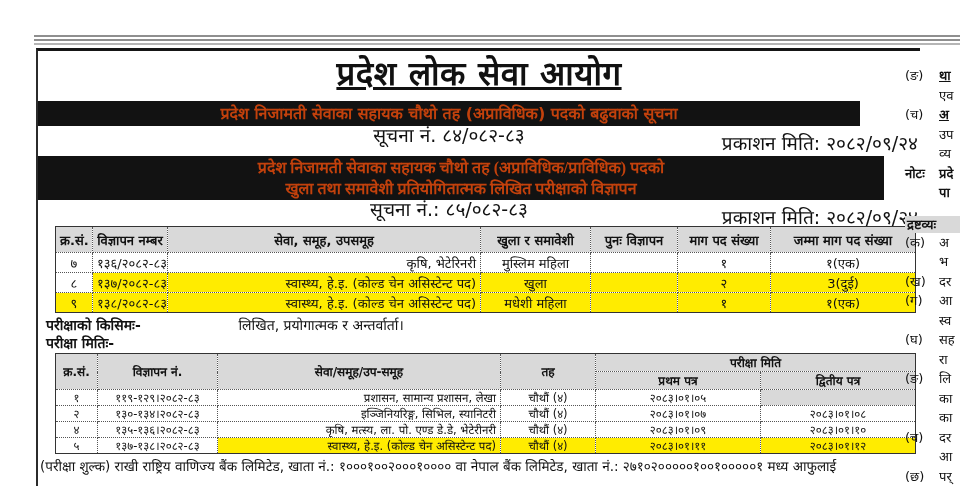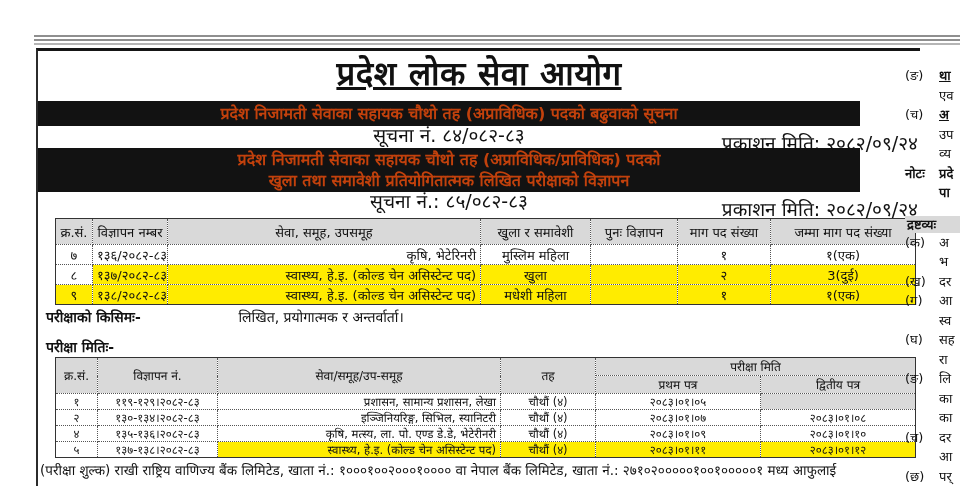--- a/index.html
+++ b/index.html
@@ -16,29 +16,29 @@
     position:absolute;left:36px;top:48px;width:884px;height:438px;
     border-left:2px solid #2b2b2b;border-top:3px solid #151515;
     box-sizing:border-box;overflow:hidden;
   }
   .title{margin-top:2px;text-align:center;font-size:33px;font-weight:bold;line-height:42px;letter-spacing:.5px;text-decoration:underline;}
   .subtitle{text-align:center;font-size:16px;font-weight:bold;line-height:22px;}
   .banner{
     width:822px;margin-top:6px;background:var(--bannerbg,#121212);color:#c2410c;
     font-weight:bold;font-size:16px;text-align:center;line-height:25px;
   }
-  .banner.two{line-height:21px;padding:1px 0;margin-top:4px;}
+  .banner.two{line-height:21px;padding:1px 12px;margin-top:12px;font-family:Liberation Serif, serif;}
   .notice-line{position:relative;width:868px;height:18px;font-size:19px;line-height:18px;padding-left:12px;}
   .notice-no{position:absolute;left:0;width:822px;text-align:center;}
   .notice-date{position:absolute;right:0;top:8px;}
   
   table{border-collapse:collapse;table-layout:fixed;margin-left:17px;width:860px;
         border:1.5px solid #333;}
   th,td{border:1px dotted #555;padding:0 4px;text-align:center;overflow:hidden;white-space:nowrap;}
-  th{background:var(--headerbg,#d9d9d9);font-weight:normal;text-align:center;}
+  th{background:var(--headerbg,#d9d9d9);font-weight:bold;text-align:center;}
   .t1{margin-top:8px;font-size:13px;}
   .t1 th{height:25px;font-size:13px;}
   .t1 td{height:19px;}
   .t2{margin-top:1px;font-size:12px;}
   .t2 th{font-size:12px;height:16px;}
   .t2 td{height:14px;font-size:11.5px;}
   td.svc{text-align:right;margin-left:15px;}
   .hl{background:var(--highlight,#ffec00);}
   .gray{background:var(--graycell,#d9d9d9);}
   .exam-line{margin-top:3px;padding-left:8px;font-size:14px;line-height:18px;}
@@ -127,21 +127,21 @@
       <td class="hl">१</td>
       <td class="hl">१(एक)</td>
     </tr>
   </tbody>
     </table>
 
   <div class="exam-line">
     <span class="exam-label">परीक्षाको किसिमः-</span>
     <span>लिखित, प्रयोगात्मक र अन्तर्वार्ता।</span>
   </div>
-  <div class="exam-line" style="margin-top:12px">
+  <div class="exam-line" style="margin-top:0">
     <span class="exam-label2">परीक्षा मितिः-</span>
   </div>
 
   <table class="t2">
     <colgroup>
       <col style="width:42px">
         <col style="width:120px">
         <col style="width:283px">
       <col style="width:95px">
         <col style="width:165px">

